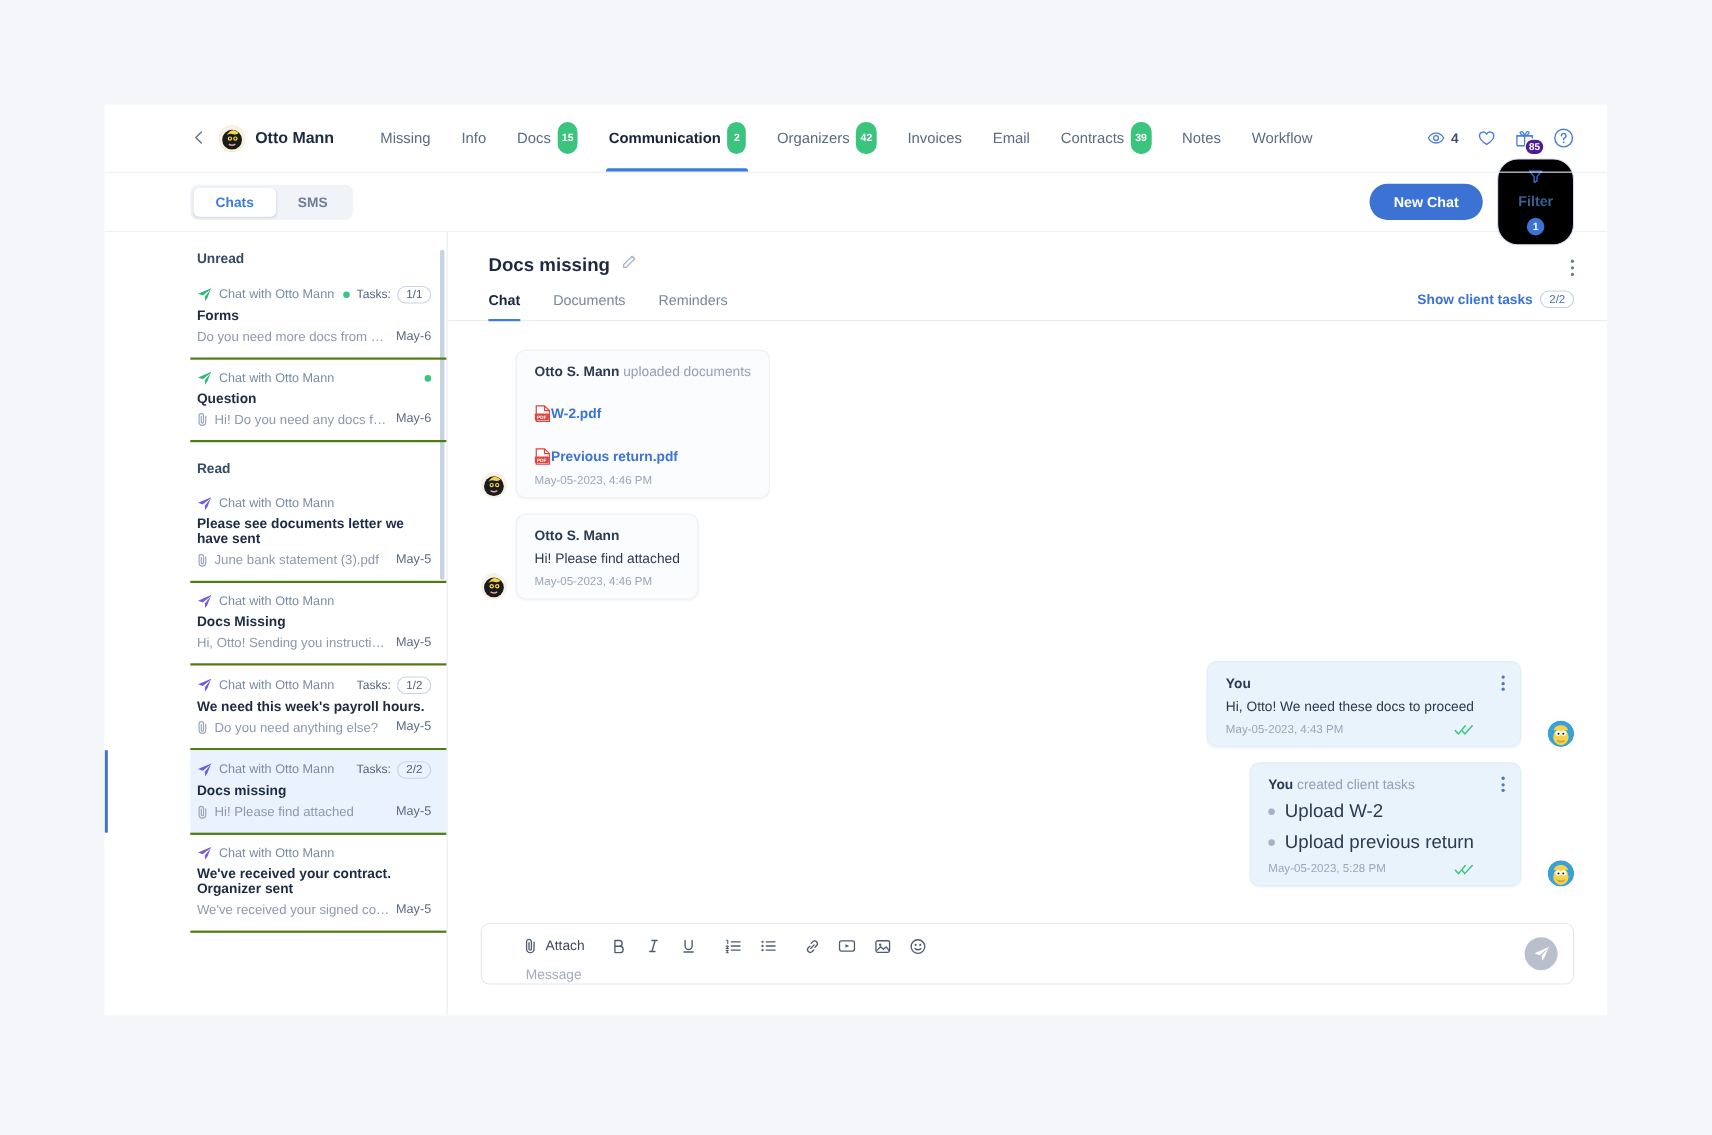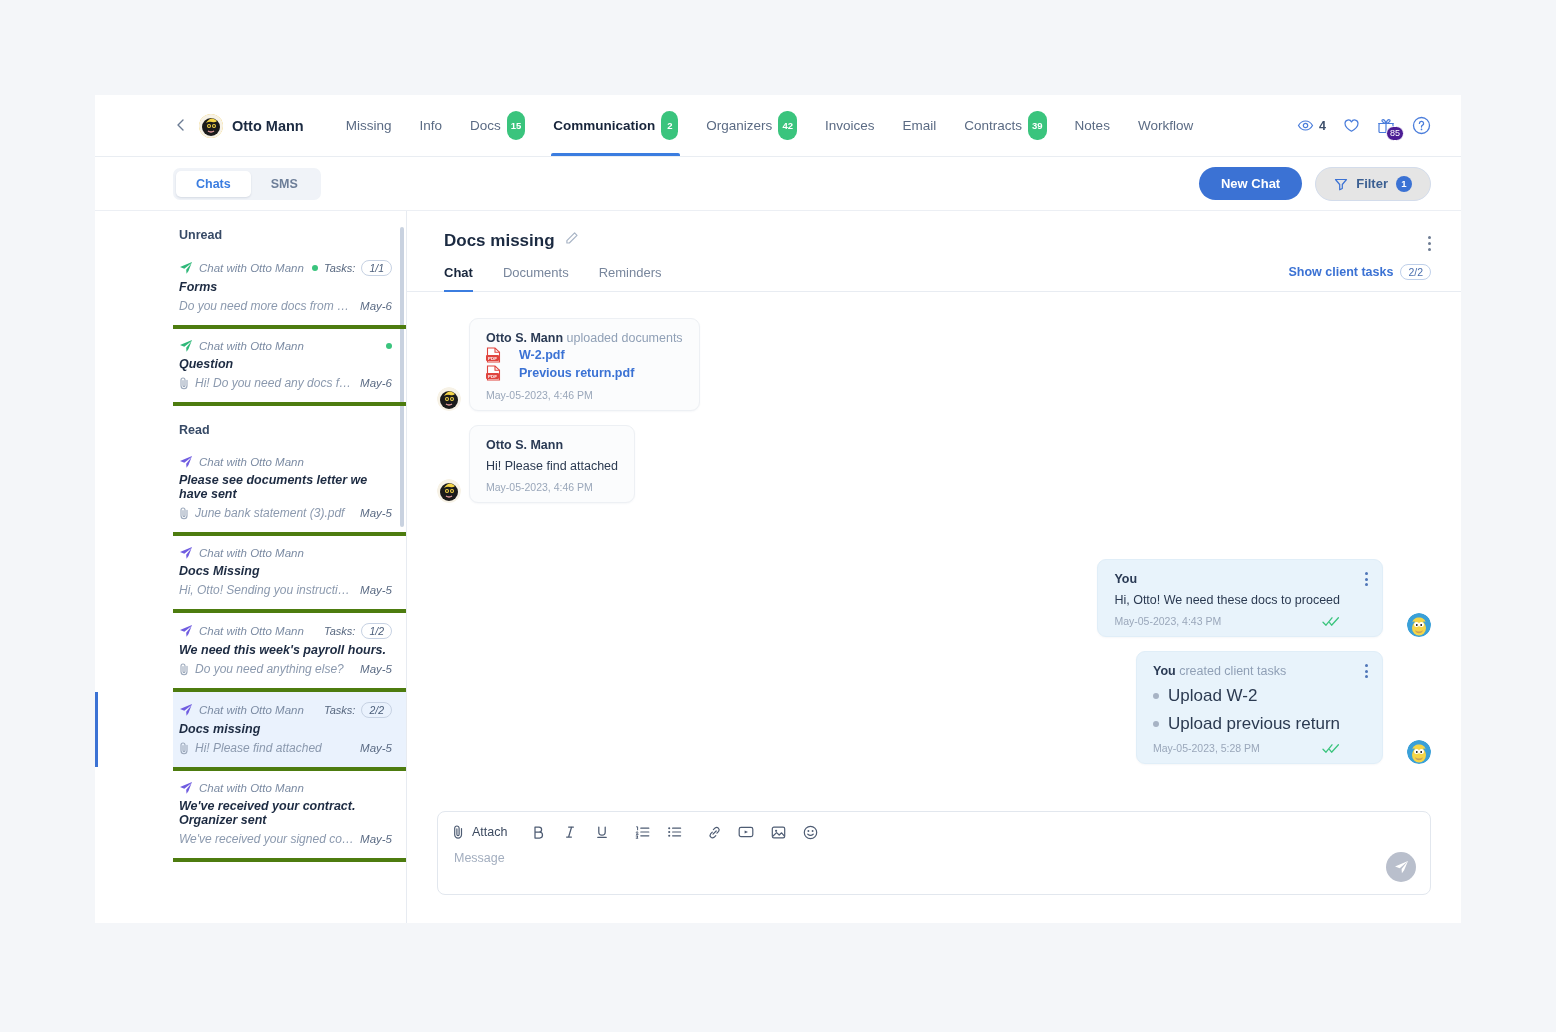--- a/index.html
+++ b/index.html
@@ -73,21 +73,21 @@
     display: flex; align-items: center; gap: 17px;
     color: #4a7ddb;
   }
   .nav-ico { display: flex; align-items: center; gap: 5px; cursor: pointer; position: relative; }
   .nav-ico svg { display: block; }
   .eye-count { font-size: 12.5px; color: #3d4f6b; font-weight: bold; }
   .gift-badge {
     position: absolute; left: 9px; top: 9px;
     min-width: 18px; height: 15px; padding: 0 3px;
     border-radius: 8px; background: #4c1d95; color: #fff;
-    font-size: 9px; font-weight: normal;
+    font-size: 9px; font-weight: bold;
     display: flex; align-items: center; justify-content: center;
     border: 1.5px solid #fff;
   }
 
   
   .subbar {
     height: 54px;
     display: flex; align-items: center;
     padding: 0 30px 0 78px;
     border-bottom: 1px solid #eceff4;
@@ -104,24 +104,24 @@
   .seg.active { background: #fff; color: #3b7de0; box-shadow: 0 1px 2px rgba(20,40,80,.12); }
   .subbar-right { margin-left: auto; display: flex; align-items: center; gap: 13px; }
   .btn-primary {
     background: #3b72d4; color: #fff;
     font-size: 13px; font-weight: bold;
     padding: 9px 22px; border-radius: 19px; border: none;
     cursor: pointer;
   }
   .btn-outline {
     display: flex; align-items: center; gap: 8px;
-    background: #e5e5e5; color: #3b5f92;
+    background: #000000; color: #3b5f92;
     font-size: 13px; font-weight: bold;
     padding: 8px 18px; border-radius: 19px;
-    border: 1px solid #d3dceb; cursor: pointer;
+    border: 1px solid #d3dceb; cursor: pointer; flex-direction: column;
   }
   .badge-blue {
     display: inline-flex; align-items: center; justify-content: center;
     min-width: 16px; height: 16px; padding: 0 4px;
     border-radius: 8px; background: #3b72d4; color: #fff;
     font-size: 9.5px; font-weight: bold;
   }
 
   
   .body-split { display: flex; height: 712px; }
@@ -137,23 +137,22 @@
     width: 4px; height: 300px; border-radius: 2px;
     background: #c9d2e0;
   }
   .list-section {
     font-size: 12.5px; font-weight: bold; color: #374a66;
     padding: 17px 0 8px 6px;
   }
   .chat-item {
     position: relative;
     padding: 10px 14px 12px 6px;
-    border-bottom: 4px solid #4d7c0f;
+    border-bottom: 2px solid #4d7c0f;
     cursor: pointer;
-    font-style: italic;
   }
   .chat-item.selected { background: #eaf2fd; }
   .chat-item.selected::before {
     content: ""; position: absolute; left: -78px; top: 0; bottom: 0;
     width: 3px; background: #3b72d4;
   }
   .ci-top { display: flex; align-items: center; gap: 6px; }
   .plane { flex: none; display: block; }
   .ci-with { font-size: 11.5px; color: #7b8ba3; }
   .ci-meta { margin-left: auto; display: flex; align-items: center; gap: 6px; }
@@ -239,37 +238,38 @@
     padding-right: 42px;
   }
   .b-head { font-size: 12.5px; color: #2a3a54; }
   .b-head b { font-weight: bold; }
   .b-head .muted { color: #90a0b6; }
   .b-text { font-size: 12.5px; color: #2b3a51; margin-top: 7px; }
   .b-time { font-size: 10.5px; color: #9aa7ba; margin-top: 8px; }
   .b-foot { display: flex; align-items: center; margin-top: 8px; }
   .b-foot .b-time { margin-top: 0; }
   .checks { margin-left: auto; display: block; }
-  .doc-line { display: flex; align-items: center; gap: 18px; margin-top: 2px; }
+  .doc-line { display: flex; align-items: center; gap: 0; margin-top: 23px; }
   .doc-name { font-size: 12.5px; color: #3b72d4; font-weight: bold; cursor: pointer; }
   .task-line { display: flex; align-items: center; gap: 9px; margin-top: 8px; }
   .task-dot { width: 6px; height: 6px; border-radius: 50%; background: #a7b3c4; flex: none; }
   .task-text { font-size: 17px; color: #2b3a51; }
   .bubble .b-kebab {
     position: absolute; right: 14px; top: 12px;
     display: flex; flex-direction: column; gap: 2.5px;
   }
   .bubble .b-kebab i { width: 3px; height: 3px; border-radius: 50%; background: #4f76b8; display: block; }
 
   
   .composer-wrap { padding: 0 30px 28px 30px; }
   .composer {
     border: 1px solid #e2e7ee; border-radius: 8px;
     background: #fff; position: relative;
-    height: 84px;
+    height: 56px;
+    padding-left: 24px;
   }
   .comp-toolbar {
     display: flex; align-items: center;
     gap: 0; padding: 11px 14px 0 14px;
     color: #5c6a80;
   }
   .attach-btn {
     display: flex; align-items: center; gap: 7px;
     font-size: 12.5px; color: #3c4a60; cursor: pointer; margin-right: 22px;
   }

